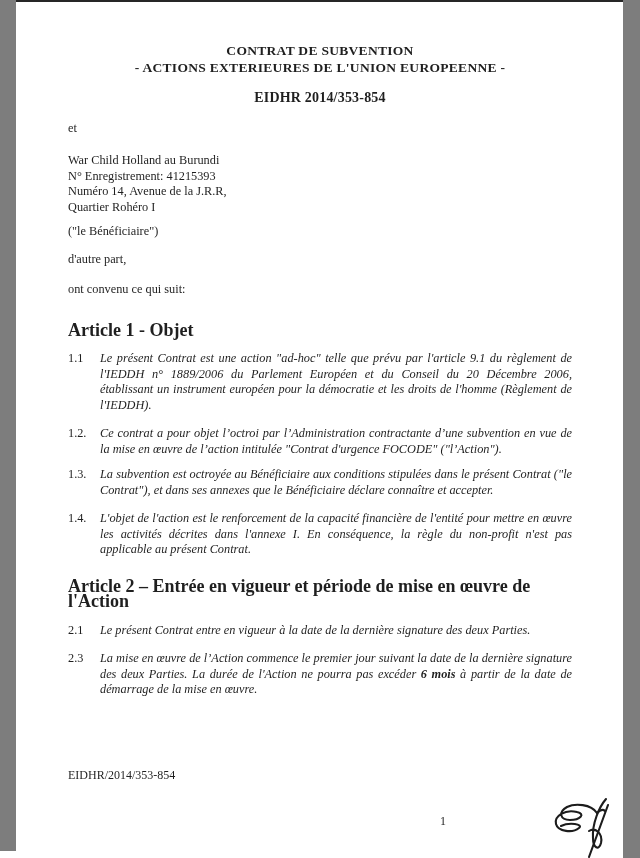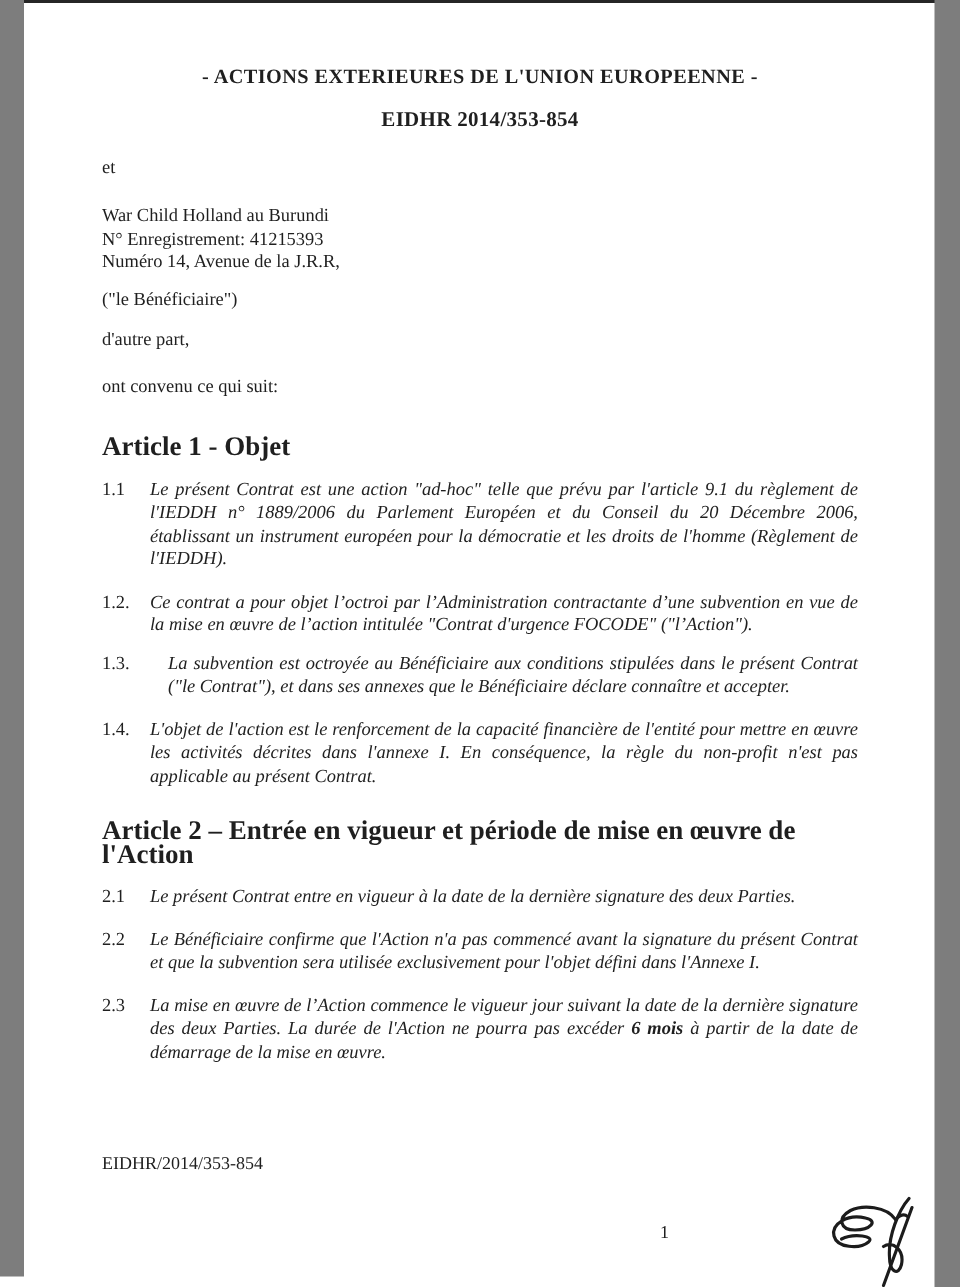--- a/index.html
+++ b/index.html
@@ -30,49 +30,51 @@
   p{margin:0;}
   .intro{margin-top:30px;max-width:450px;}
   .et-line{margin-top:15px;}
   .benef-block{margin-top:17px;}
   .benef-label{margin-top:9px;}
   .other-part{margin-top:12px;text-align:left;margin-right:-8px;}
   .agree-line{margin-top:15px;}
   .article-heading{font-size:18px;font-weight:bold;margin:25px 0 0 0;}
   .article-heading.second{margin-top:21px;}
   .clause{display:flex;margin-top:13px;}
-  .clause.tight{margin-top:10px;gap:12px;}
+  .clause.tight{margin-top:10px;}
   .clause .num{flex:0 0 32px;width:32px;}
   .clause .ctext{flex:1;text-align:justify;font-style:italic;}
   b{font-weight:bold;}
 
   .footer-ref{position:absolute;left:68px;top:768px;font-size:12px;}
   .footer-page{position:absolute;left:440px;top:814px;font-size:12px;}
   .signature{position:absolute;left:547px;top:792px;width:64px;height:66px;}
   .signature path{fill:none;stroke:#1c1c1c;stroke-width:2.1;stroke-linecap:round;stroke-linejoin:round;}
 </style>
 </head>
 <body>
 
 <div class="scan">
   <div class="edge-top"></div>
   <div class="edge-left"></div>
   <div class="edge-right"></div>
 
   <div class="content">
+    <div class="title-line">CONTRAT DE SUBVENTION</div>
     <div class="title-line">- ACTIONS EXTERIEURES DE L'UNION EUROPEENNE -</div>
     <div class="ref-line">EIDHR 2014/353-854</div>
 
 
     <p class="et-line">et</p>
 
     <div class="benef-block">
       <div>War Child Holland au Burundi</div>
       <div>N° Enregistrement: 41215393</div>
       <div>Numéro 14, Avenue de la J.R.R,</div>
+      <div>Quartier Rohéro I</div>
     </div>
 
     <p class="benef-label">("le Bénéficiaire")</p>
 
     <p class="other-part">d'autre part,</p>
 
     <p class="agree-line">ont convenu ce qui suit:</p>
 
     <h2 class="article-heading">Article 1 - Objet</h2>
 
@@ -93,26 +95,22 @@
       <div class="ctext">L'objet de l'action est le renforcement de la capacité financière de l'entité pour mettre en œuvre les activités décrites dans l'annexe I. En conséquence, la règle du non-profit n'est pas applicable au présent Contrat.</div>
     </div>
 
     <h2 class="article-heading second">Article 2 – Entrée en vigueur et période de mise en œuvre de l'Action</h2>
 
     <div class="clause">
       <span class="num">2.1</span>
       <div class="ctext">Le présent Contrat entre en vigueur à la date de la dernière signature des deux Parties.</div>
     </div>
     <div class="clause">
-      <span class="num">2.2</span>
-      <div class="ctext">Le Bénéficiaire confirme que l'Action n'a pas commencé avant la signature du présent Contrat et que la subvention sera utilisée exclusivement pour l'objet défini dans l'Annexe I.</div>
-    </div>
-    <div class="clause">
       <span class="num">2.3</span>
-      <div class="ctext"><span>La mise en œuvre de l’Action commence le vigueur jour suivant la date de la dernière signature des deux Parties. La durée de l'Action ne pourra pas excéder </span><b>6 mois</b><span> à partir de la date de démarrage de la mise en œuvre.</span></div>
+      <div class="ctext"><span>La mise en œuvre de l’Action commence le premier jour suivant la date de la dernière signature des deux Parties. La durée de l'Action ne pourra pas excéder </span><b>6 mois</b><span> à partir de la date de démarrage de la mise en œuvre.</span></div>
     </div>
   </div>
 
   <div class="footer-ref">EIDHR/2014/353-854</div>
   <div class="footer-page">1</div>
 
   <svg class="signature" viewBox="0 0 64 66" aria-hidden="true">
     <path d="M50 21 C44 12 28 11 20 15 C11 20 13 28 23 28 C33 28 39 22 30 20 C18 17 7 24 9 32 C11 40 26 41 32 36 C37 32 22 30 14 34"></path>
     <path d="M50 21 C53 18 56 17 58 19"></path>
     <path d="M59 7 C52 15 45 32 46 46 C46 56 52 59 54 51 C56 41 48 35 42 39"></path>

